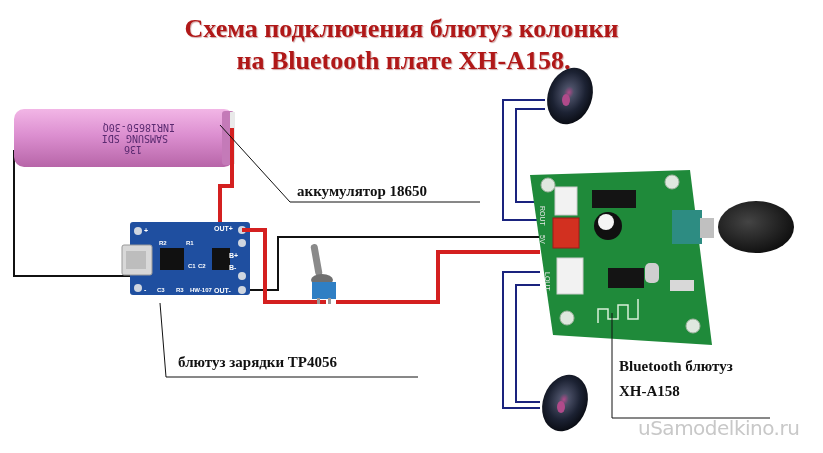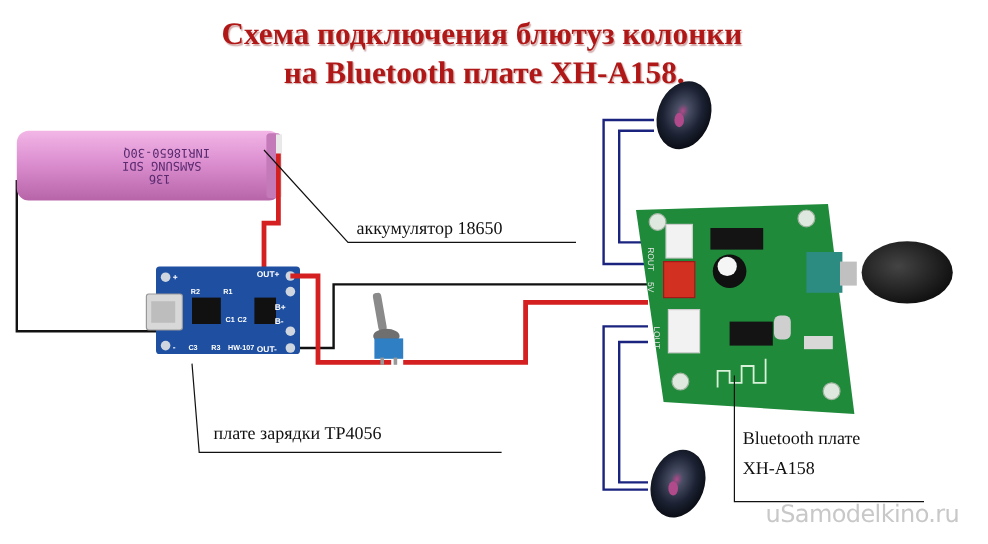--- a/index.html
+++ b/index.html
@@ -1,20 +1,20 @@
 <!DOCTYPE html>
 <html><head>
 <meta charset="utf-8">
 <style>
   html, body { margin:0; padding:0; background:#ffffff; }
   body { width:823px; height:453px; position:relative; overflow:hidden; font-family:"Liberation Serif", serif; }
   .title { position:absolute; left:0; width:823px; text-align:center; color:#b01818; font-weight:bold; font-size:26px; line-height:30px; text-shadow:1px 1px 1px rgba(120,0,0,0.35); }
   .title1 { top:14px; left:-10px; }
   .title2 { top:46px; left:-8px; }
-  .label { position:absolute; font-weight:normal; font-size:15px; color:#111; white-space:nowrap; }
+  .label { position:absolute; font-weight:bold; font-size:15px; color:#111; white-space:nowrap; }
   .watermark { position:absolute; font-family:"DejaVu Sans", sans-serif; font-weight:normal; font-size:20px; color:#c8c8c8; letter-spacing:-0.5px; white-space:nowrap; }
   svg.diagram { position:absolute; left:0; top:0; }
 </style>
 </head>
 <body>
 
 <div class="title title1">Схема подключения блютуз колонки</div>
 <div class="title title2">на Bluetooth плате XH-A158.</div>
 
 <svg class="diagram" width="823" height="453" viewBox="0 0 823 453">
@@ -146,16 +146,16 @@
   </g>
 
   <g fill="none" stroke="#111" stroke-width="1">
     <polyline points="220,125 290,202 480,202"></polyline>
     <polyline points="160,303 166,377 418,377"></polyline>
     <polyline points="612,313 612,418 770,418"></polyline>
   </g>
 </svg>
 
 <div class="label" style="left:297px;top:183px;">аккумулятор 18650</div>
-<div class="label" style="left:178px;top:354px;">плате зарядки TP4056</div>
-<div class="label" style="left:619px;top:358px;">Bluetooth плате</div>
+<div class="label" style="left:178px;top:354px;">блютуз зарядки TP4056</div>
+<div class="label" style="left:619px;top:358px;">Bluetooth блютуз</div>
 <div class="label" style="left:619px;top:383px;">XH-A158</div>
 <div class="watermark" style="left:638px;top:416px;">uSamodelkino.ru</div>
 
 </body></html>

